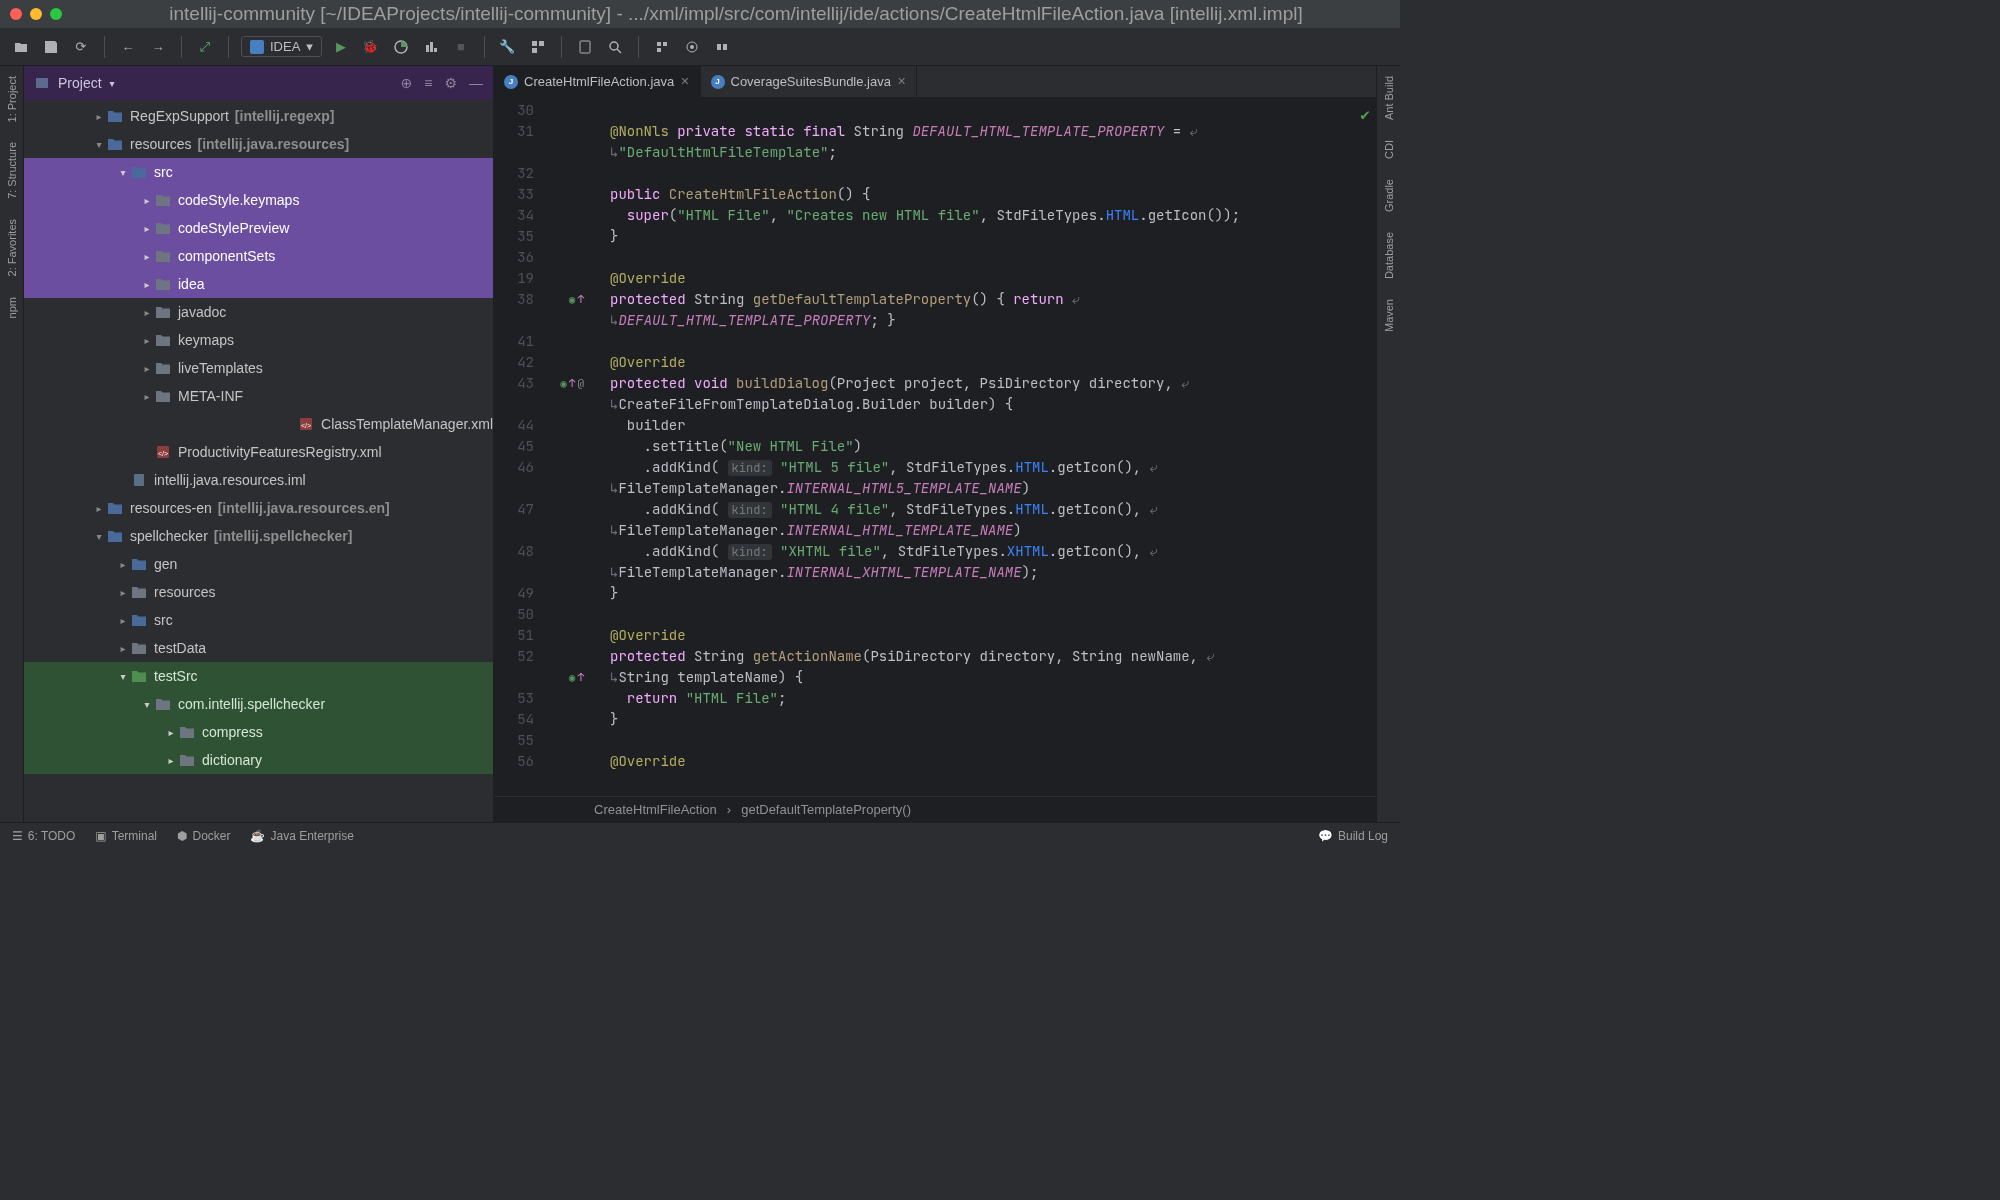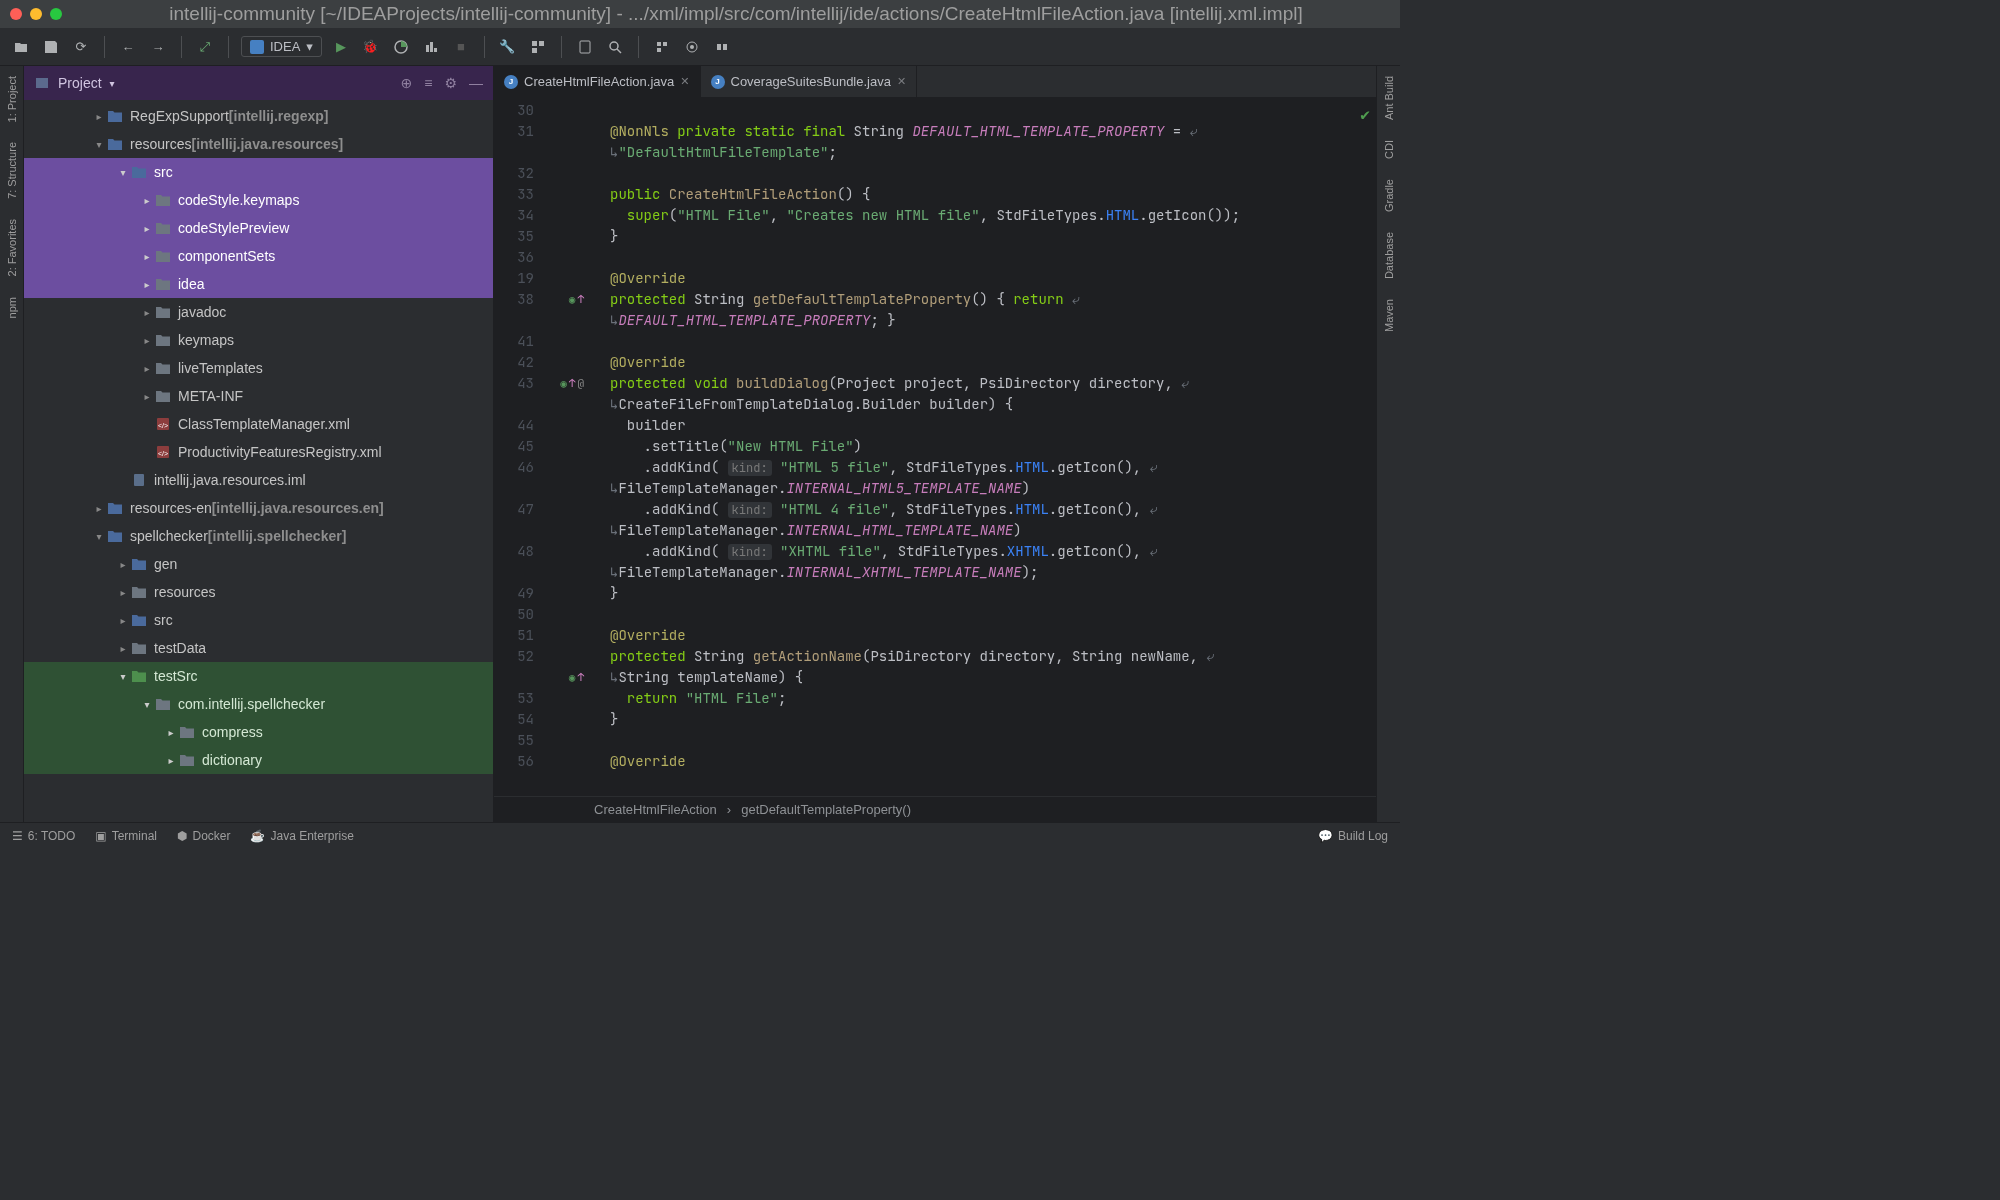--- a/index.html
+++ b/index.html
@@ -36,38 +36,38 @@
 .panel-header .icons span { font-size:14px; }
 .tree { flex:1; overflow:auto; font-size:14px; padding-top:2px; position:relative; }
 .tree::-webkit-scrollbar{width:10px}.tree::-webkit-scrollbar-thumb{background:#4d4f52;border-radius:5px}
 .tree-row { display:flex; align-items:center; height:28px; padding-left:0; white-space:nowrap; color:#c5c5c5; }
 .tree-row.sel-p { background:#6c4ea0; color:#fff; }
 .tree-row.sel-g { background:#2f5134; color:#d4e8d4; }
 .arrow { width:14px; text-align:center; font-size:10px; color:#888; flex-shrink:0; }
 .tree-row.sel-p .arrow, .tree-row.sel-g .arrow { color:#ccc; }
 .ficon { width:18px; height:16px; margin-right:6px; display:inline-flex; align-items:center; justify-content:center; flex-shrink:0; }
 .tree-label { font-size:14px; }
-.mod { color:#8e8e8e; font-weight:600; }
+.mod { color:#8e8e8e; margin-left:6px; font-weight:600; }
 
 
 .editor-area { flex:1; display:flex; flex-direction:column; background:#1e1f22; min-width:0; }
 .tabs { height:32px; display:flex; background:#2b2d30; border-bottom:1px solid #1e1f22; }
 .tab { display:flex; align-items:center; padding:0 10px; gap:6px; font-size:13px; color:#bcbec4; border-right:1px solid #1e1f22; }
 .tab.active { background:#1e1f22; }
 .tab .close { color:#7a7c80; font-size:11px; }
 .jicon { width:14px; height:14px; background:#4680c2; border-radius:50%; display:inline-flex; align-items:center; justify-content:center; color:#fff; font-size:8px; font-weight:bold; }
 
 .editor { flex:1; display:flex; overflow:hidden; font-family:"JetBrains Mono","Menlo",monospace; font-size:14px; line-height:21px; position:relative; }
 .gutter-nums { width:48px; text-align:right; color:#4b5059; padding:2px 8px 0 0; flex-shrink:0; }
 .gutter-nums div{height:21px}
 .gutter-icons { width:48px; color:#6a7079; padding-top:2px; flex-shrink:0; font-size:11px; }
 .gutter-icons div{height:21px; display:flex; align-items:center; justify-content:flex-end; padding-right:6px; gap:2px;}
 .code { flex:1; padding:2px 0 0 20px; color:#bcbec4; overflow:auto; white-space:pre; }
 .code div{height:21px}
-.kw{color:#84cc16}.ann{color:#b3ae60}.str{color:#6aab73}.fn{color:#b09d79}.cnst{color:#c77dbb;font-style:italic}.fi{color:#3b82f6}.param-hint{color:#787878;background:#313438;padding:0 4px;border-radius:3px;font-size:12px}
+.kw{color:#f0abfc}.ann{color:#b3ae60}.str{color:#6aab73}.fn{color:#b09d79}.cnst{color:#c77dbb;font-style:italic}.fi{color:#3b82f6}.param-hint{color:#787878;background:#313438;padding:0 4px;border-radius:3px;font-size:12px}
 .wrap{color:#6a7079}
 
 .check{position:absolute;top:6px;right:6px;color:#4f9c4f;font-size:16px;}
 
 .breadcrumb { height:26px; display:flex; align-items:center; padding:0 20px 0 100px; font-size:13px; color:#8e9195; gap:10px; border-top:1px solid #2b2d30; }
 
 
 .status-bar { height:26px; background:#2b2d30; border-top:1px solid #1e1f22; display:flex; align-items:center; padding:0 12px; font-size:12px; color:#9e9e9e; gap:20px; }
 .status-bar .right{margin-left:auto;display:flex;gap:14px;align-items:center;}
 .sb-item{display:flex;align-items:center;gap:5px;}
@@ -283,21 +283,21 @@
         </div>
         <div class="tree-row" style="padding-left: 116px;">
           <span class="arrow">▸</span>
           <span class="ficon">
             <svg width="16" height="14" viewBox="0 0 16 14">
               <path fill="#6d7680" d="M1 2h5l1.5 1.5H15V13H1z"></path>
             </svg>
           </span>
           <span class="tree-label">META-INF</span>
         </div>
-        <div class="tree-row" style="padding-left: 116px;">
+        <div class="tree-row" style="padding-left: 116px; justify-content: flex-end;">
           <span class="arrow"></span>
           <span class="ficon">
             <svg width="16" height="16" viewBox="0 0 16 16">
               <rect x="2" y="2" width="12" height="12" fill="#8c3d3d" rx="1"></rect>
               <text x="8" y="12" font-size="7" fill="#fff" text-anchor="middle">&lt;/&gt;</text>
             </svg>
           </span>
           <span class="tree-label">ClassTemplateManager.xml</span>
         </div>
         <div class="tree-row" style="padding-left: 116px;">

